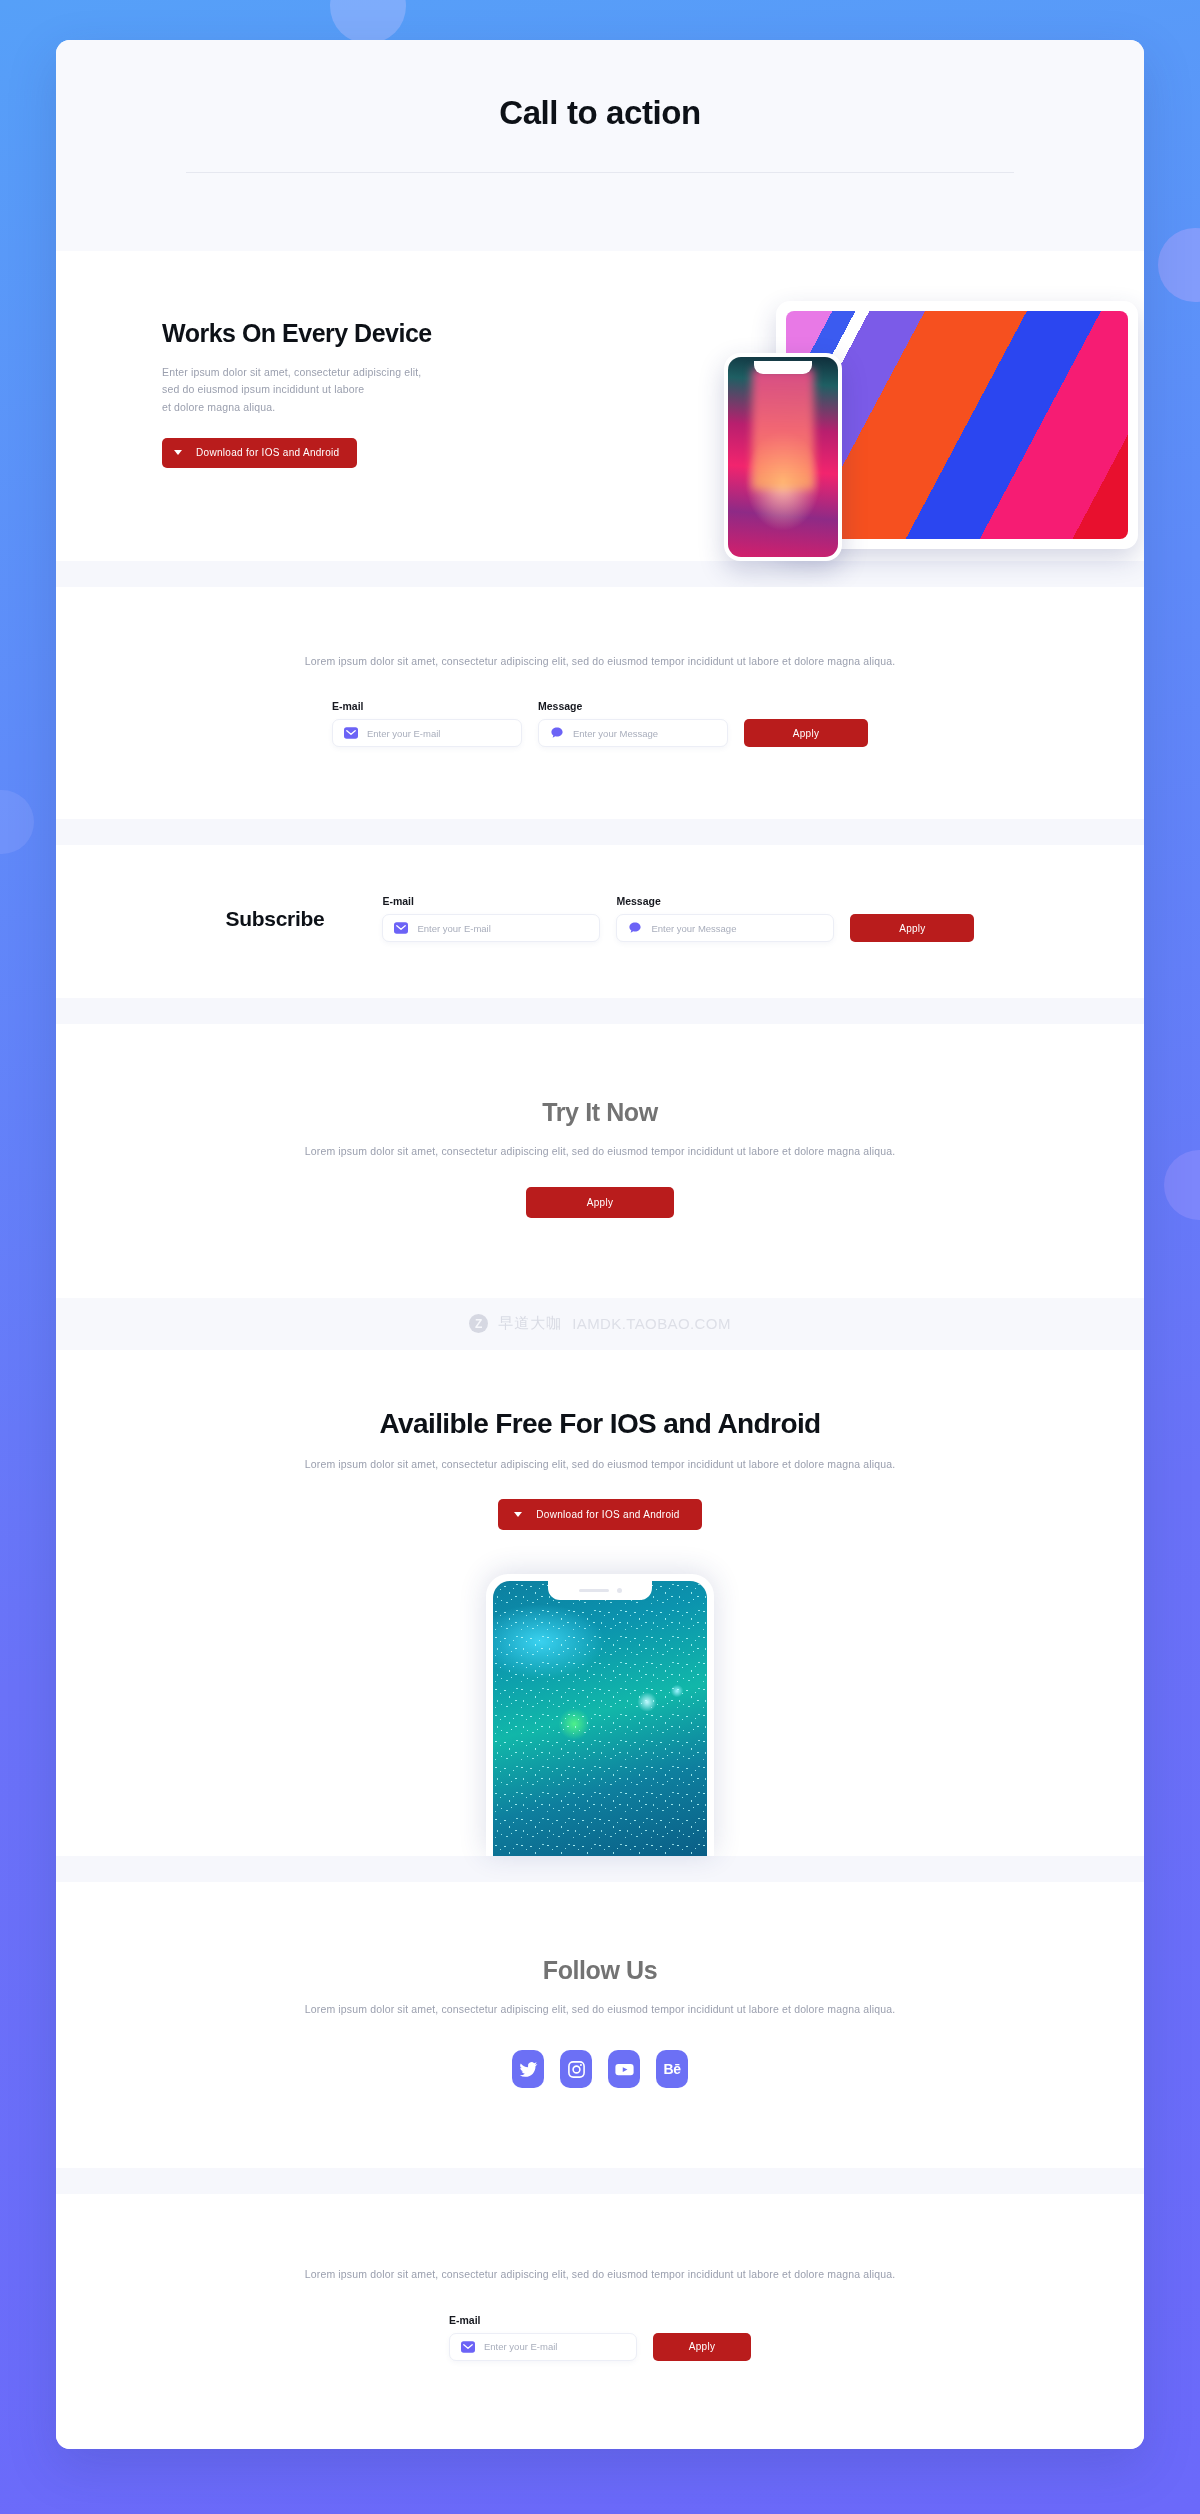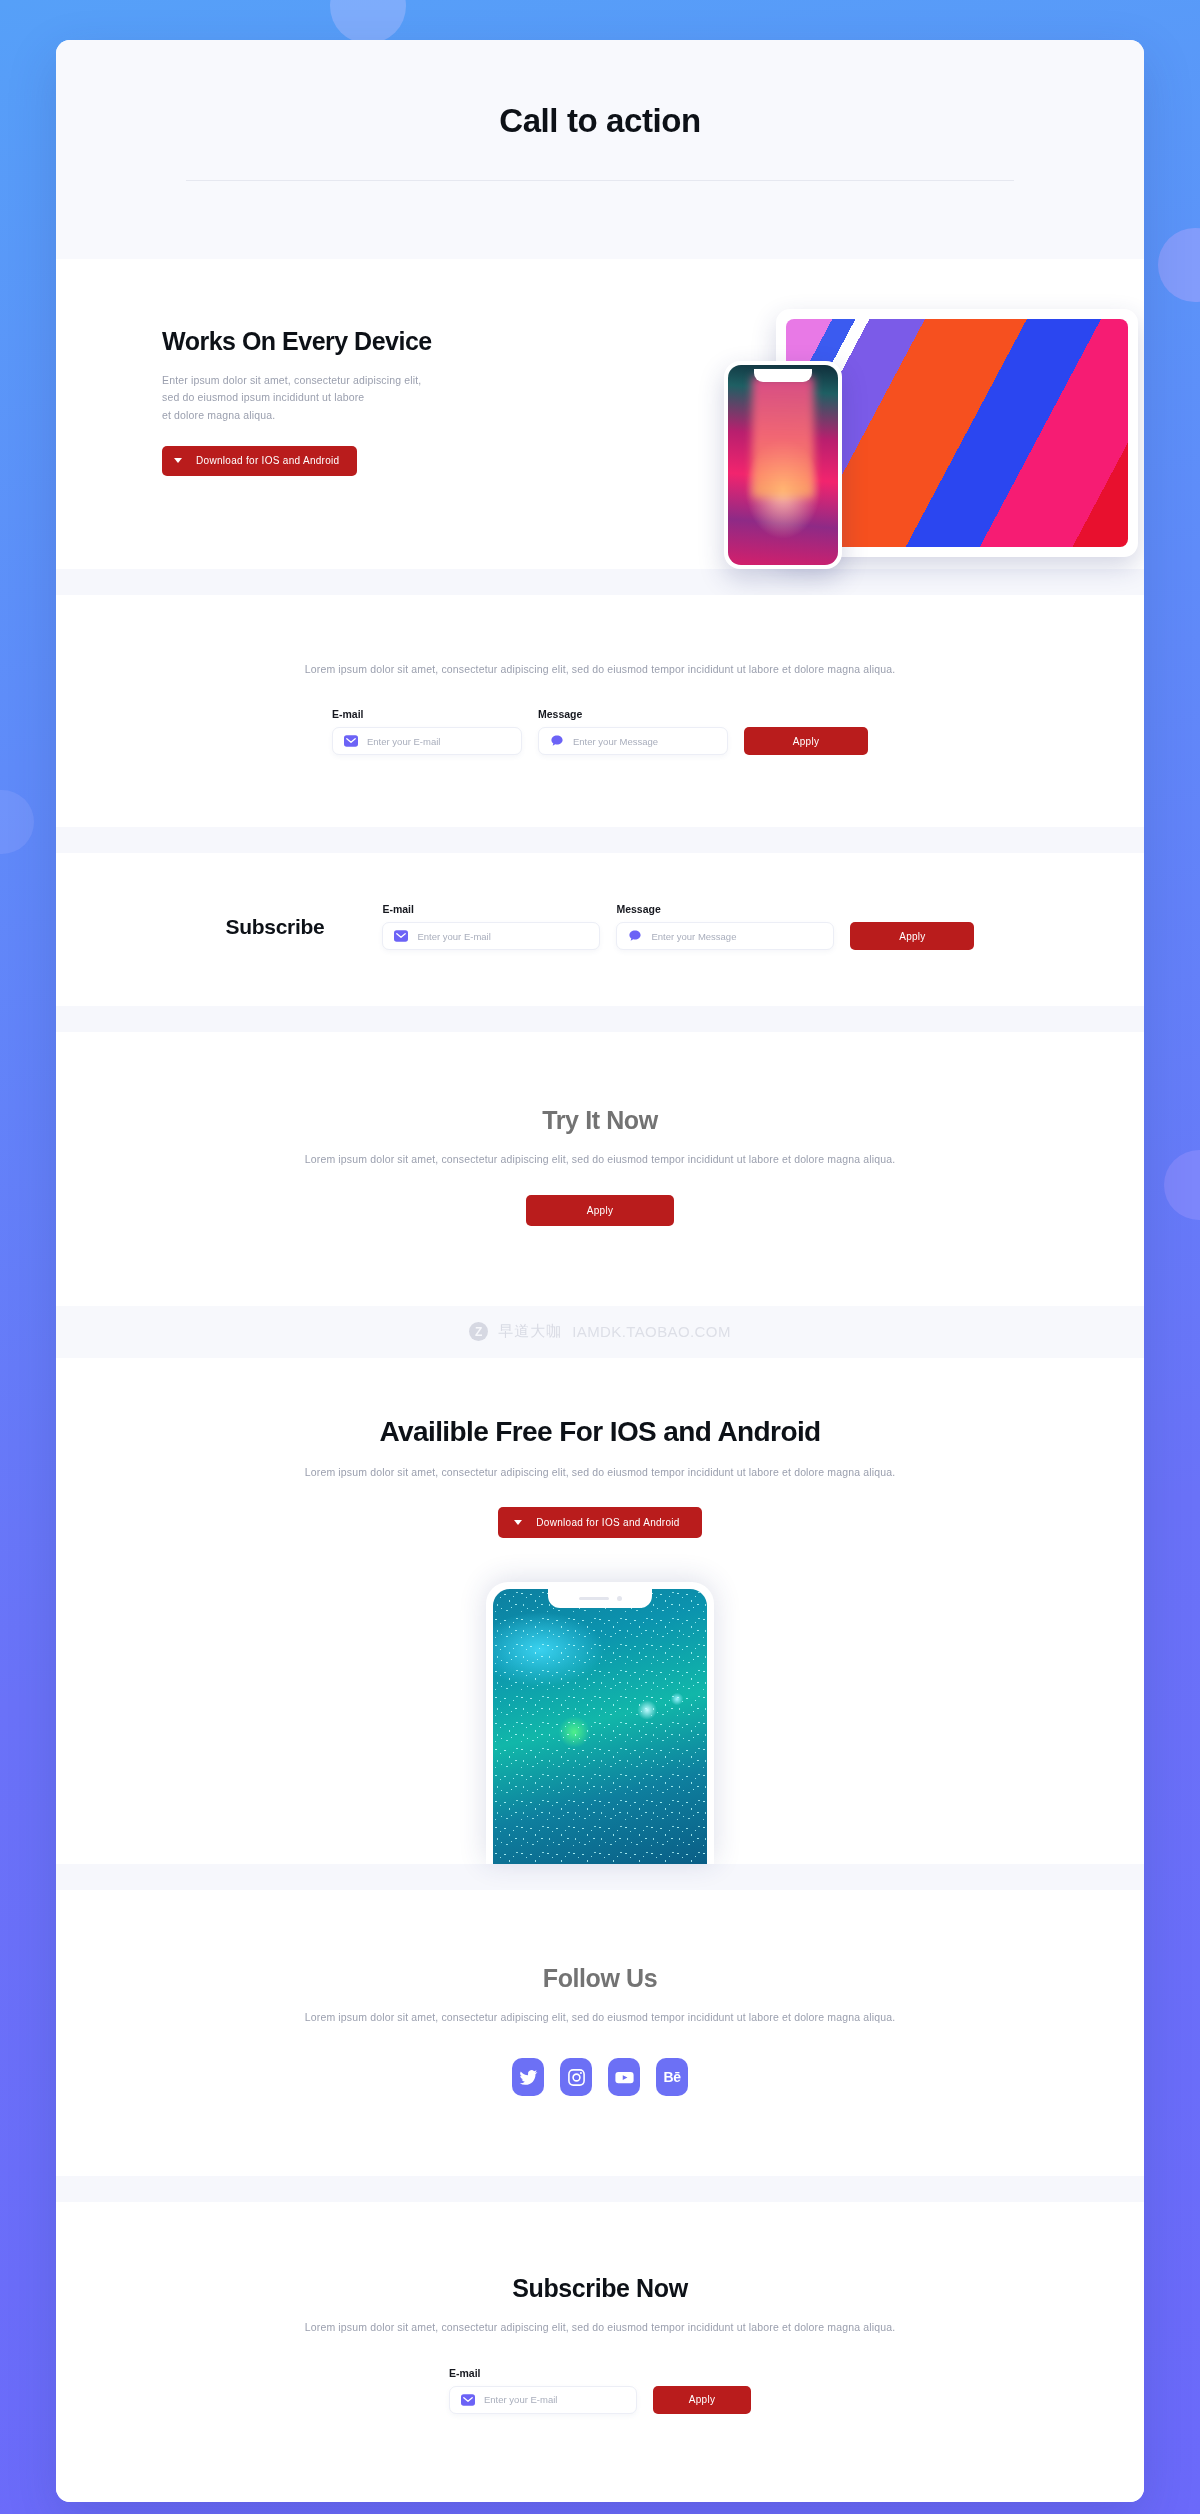--- a/index.html
+++ b/index.html
@@ -41,21 +41,20 @@
   .header-band {
     background: #f8f9fd;
     padding: 54px 0 0;
   }
   .page-title {
     text-align: center;
     font-size: 33px;
     font-weight: bold;
     letter-spacing: -0.4px;
     color: #0d1117;
-    margin-top: 8px;
   }
   .header-rule {
     width: 828px;
     height: 1px;
     background: #e6e8f0;
     margin: 40px auto 0;
   }
   .header-spacer { height: 78px; background: #f8f9fd; }
 
   
@@ -538,21 +537,20 @@
       </button>
       <button class="social-btn">
         <span class="behance-txt">Bē</span>
       </button>
     </div>
   </div>
 
   <div class="gap g1"></div>
 
   <div class="section subnow-sect sect-pad">
-    <h2>Subscribe Now</h2>
     <p class="body-text">Lorem ipsum dolor sit amet, consectetur adipiscing elit, sed do eiusmod tempor incididunt ut labore et dolore magna aliqua.</p>
     <div class="field-row">
       <div class="field w-email3">
         <label class="field-label">E-mail</label>
         <div class="input-wrap">
           <svg class="ico" viewBox="0 0 16 16">
             <rect x="0" y="1.5" width="16" height="13" rx="3" fill="#6c63f6"></rect>
             <path d="M3.2 5.4l4.8 4 4.8-4" fill="none" stroke="#ffffff" stroke-width="1.5" stroke-linecap="round" stroke-linejoin="round"></path>
           </svg>
           <input type="text" placeholder="Enter your E-mail" style="">

